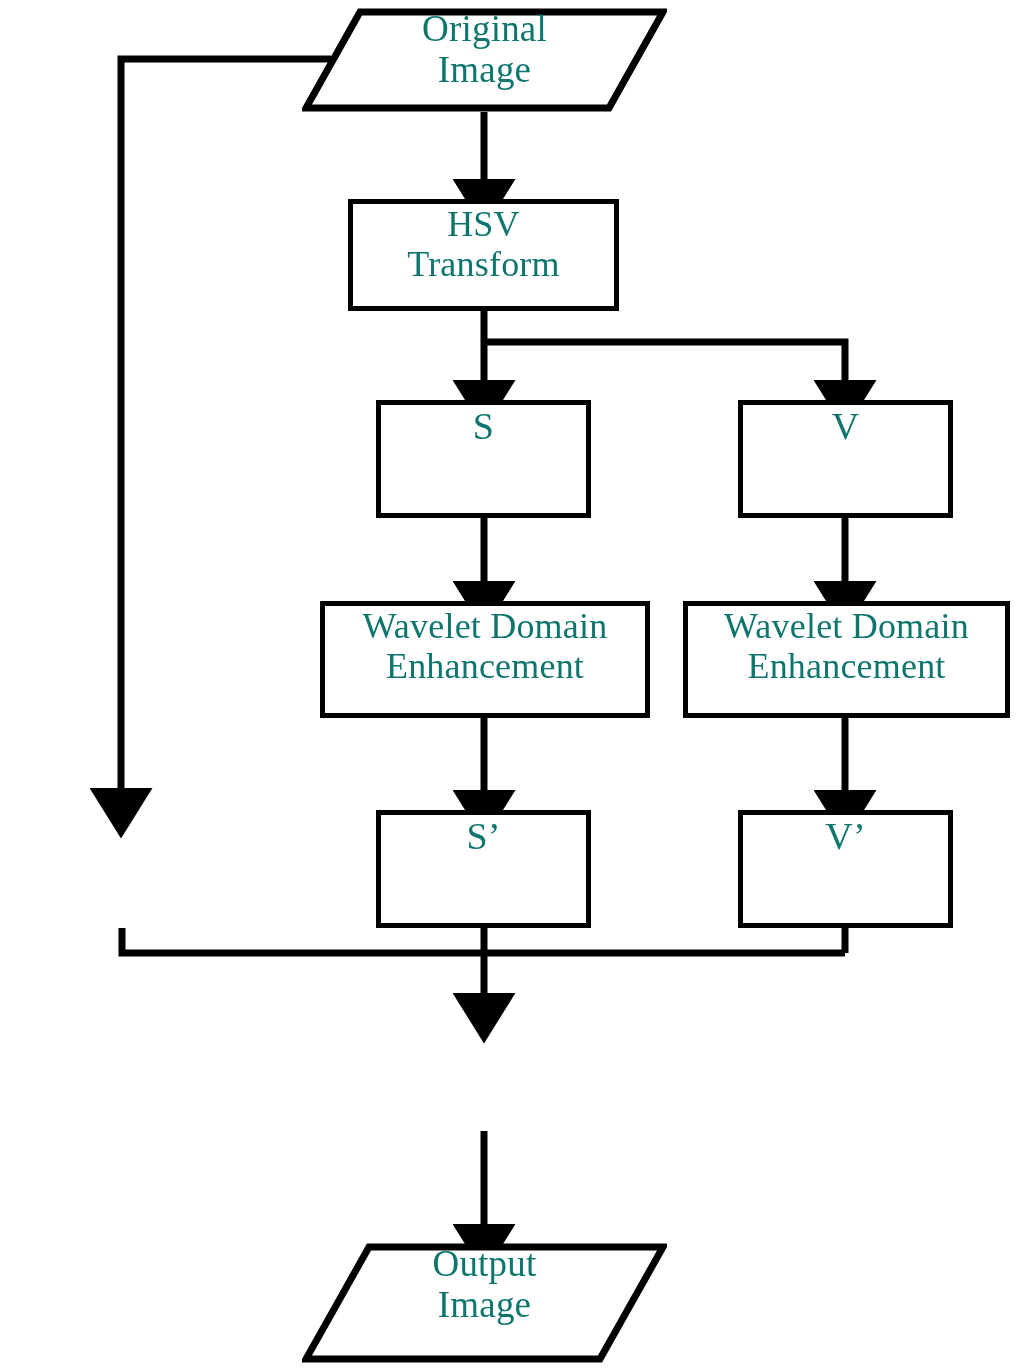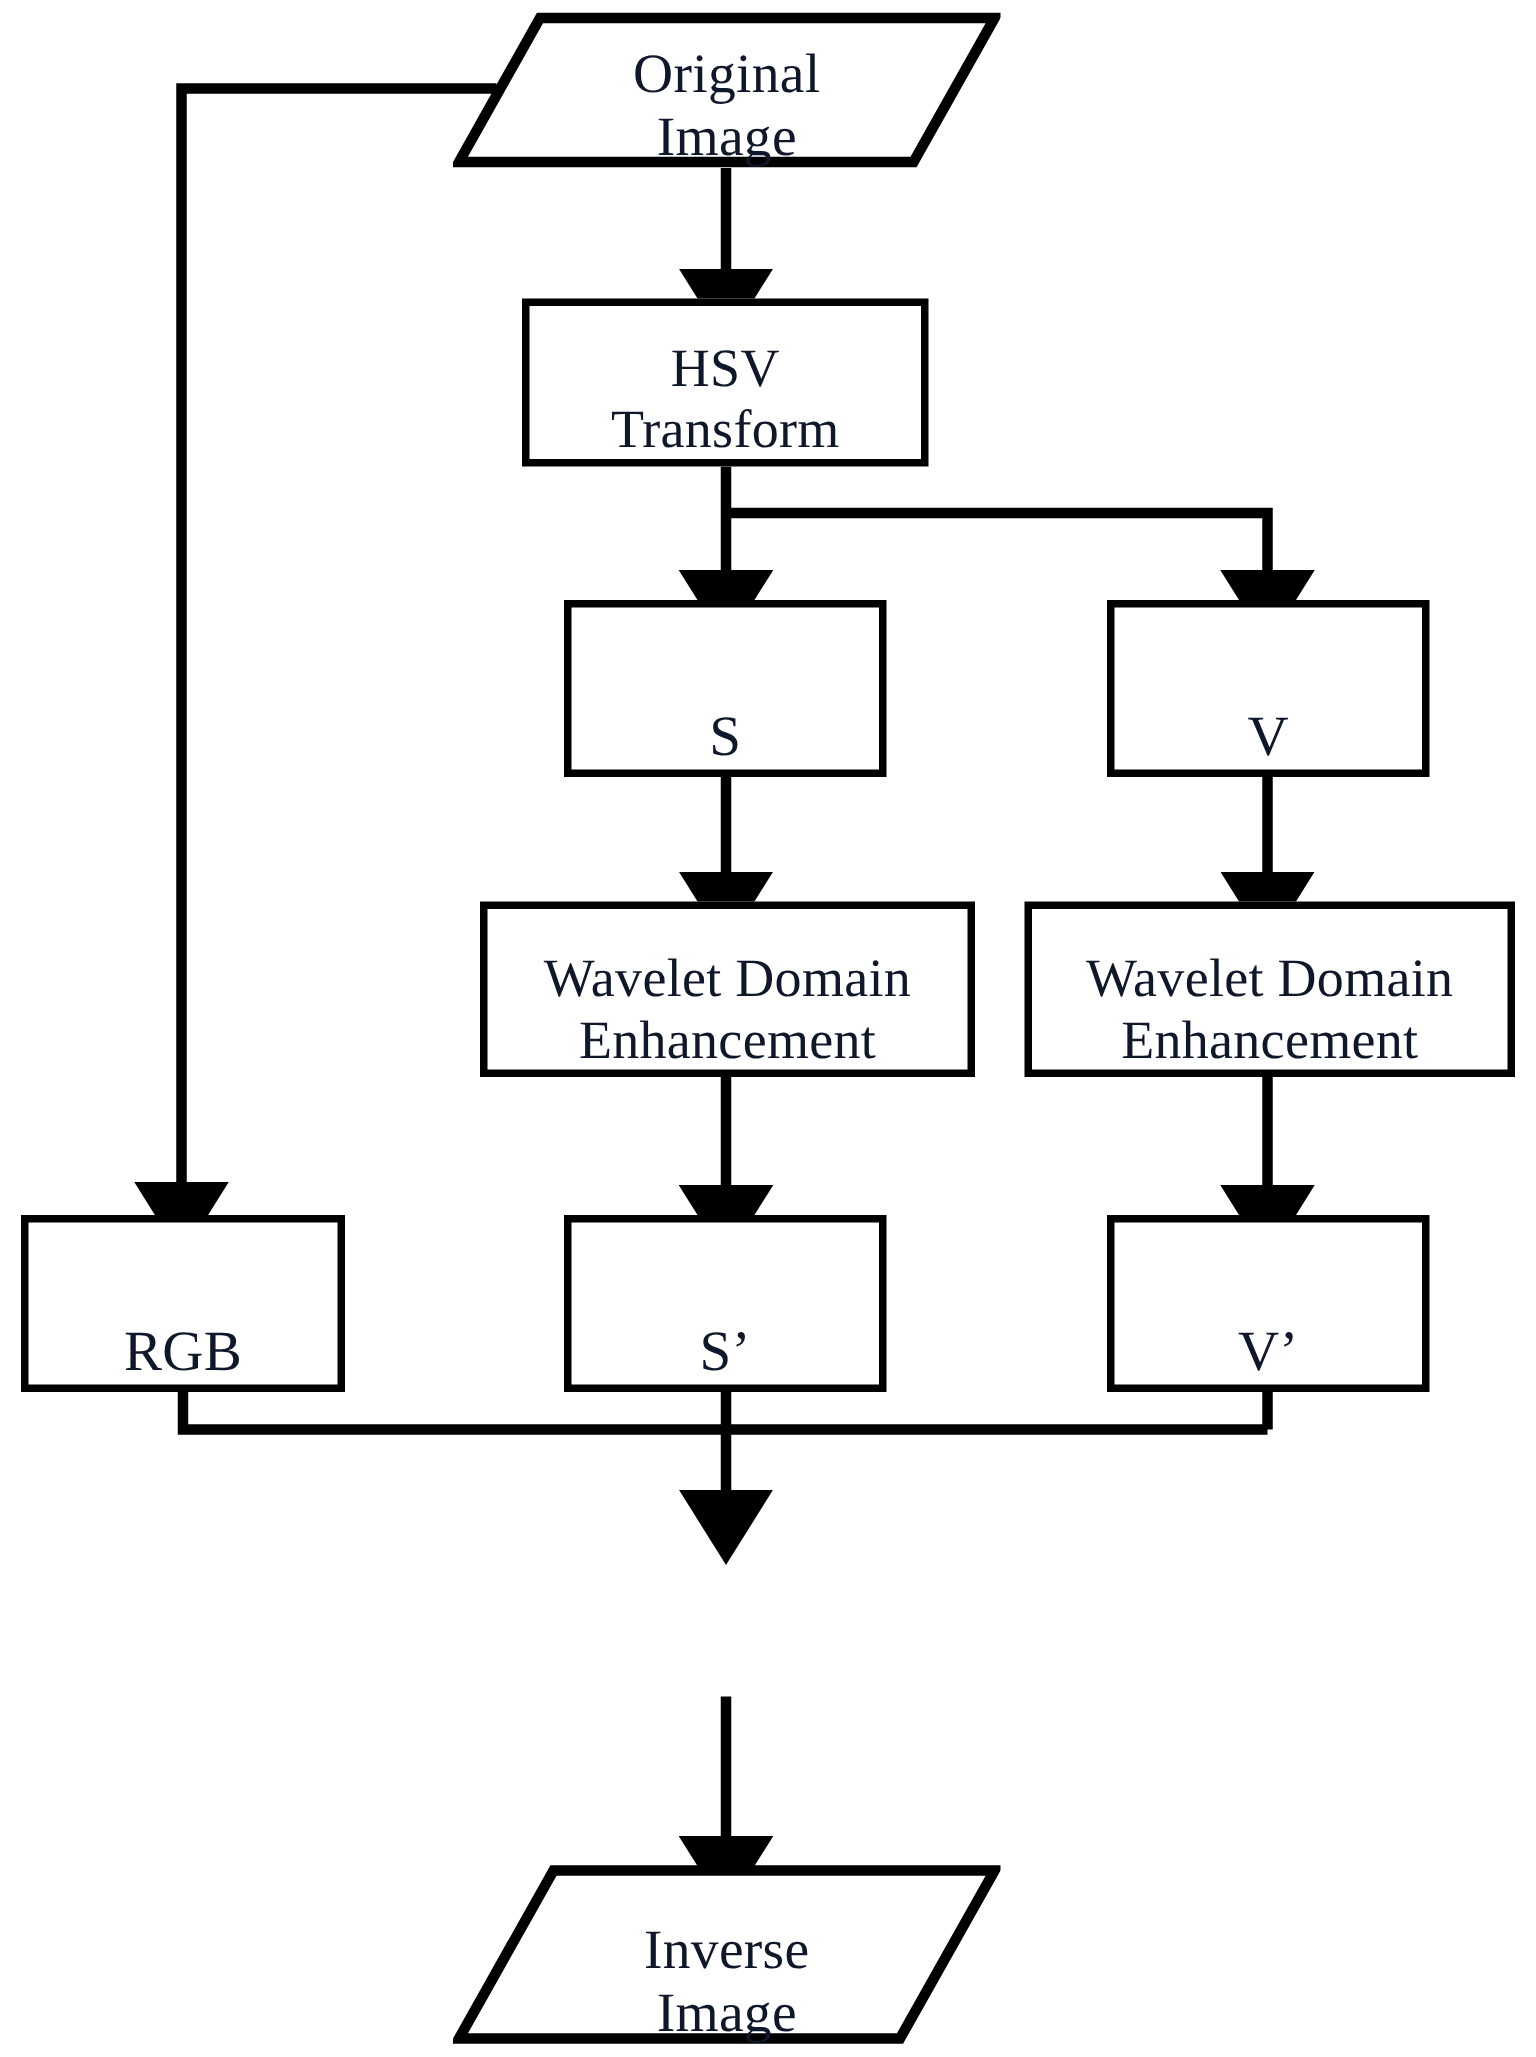--- a/index.html
+++ b/index.html
@@ -22,24 +22,24 @@
     position: absolute;
     top: 0;
     left: 0;
     width: 1024px;
     height: 1371px;
   }
   .node {
     position: absolute;
     box-sizing: border-box;
     display: flex;
-    align-items: flex-end;
+    align-items: flex-start;
     justify-content: center;
     text-align: center;
-    color: #0f172a;
+    color: #0f766e;
     line-height: 1.12;
     letter-spacing: 0.2px;
   }
   .node-process {
     border: 5px solid #000000;
     background: #ffffff;
   }
   .node-io {
     background: transparent;
     border: none;
@@ -125,34 +125,31 @@
   <div class="node node-process" style="left:320px; top:601px; width:330px; height:117px;">
     <span class="node-label fs-med">Wavelet Domain
 Enhancement</span>
   </div>
 
   <div class="node node-process" style="left:683px; top:601px; width:327px; height:117px;">
     <span class="node-label fs-med">Wavelet Domain
 Enhancement</span>
   </div>
 
-  <div class="node node-process" style="left:14px; top:810px; width:216px; height:118px;">
-    <span class="node-label fs-sym">RGB</span>
-  </div>
 
   <div class="node node-process" style="left:376px; top:810px; width:215px; height:118px;">
     <span class="node-label fs-sym">S’</span>
   </div>
 
   <div class="node node-process" style="left:738px; top:810px; width:215px; height:118px;">
     <span class="node-label fs-sym">V’</span>
   </div>
 
 
   <div class="node node-io" style="left:302px; top:1243px; width:365px; height:120px;">
     <svg class="io-shape" viewBox="0 0 365 120" preserveAspectRatio="none">
       <polygon points="67,4 361,4 298,116 4,116" fill="#ffffff" stroke="#000000" stroke-width="7" vector-effect="non-scaling-stroke"></polygon>
     </svg>
-    <span class="node-label fs-big">Inverse
+    <span class="node-label fs-big">Output
 Image</span>
   </div>
 
 </div>
 
 </body></html>

